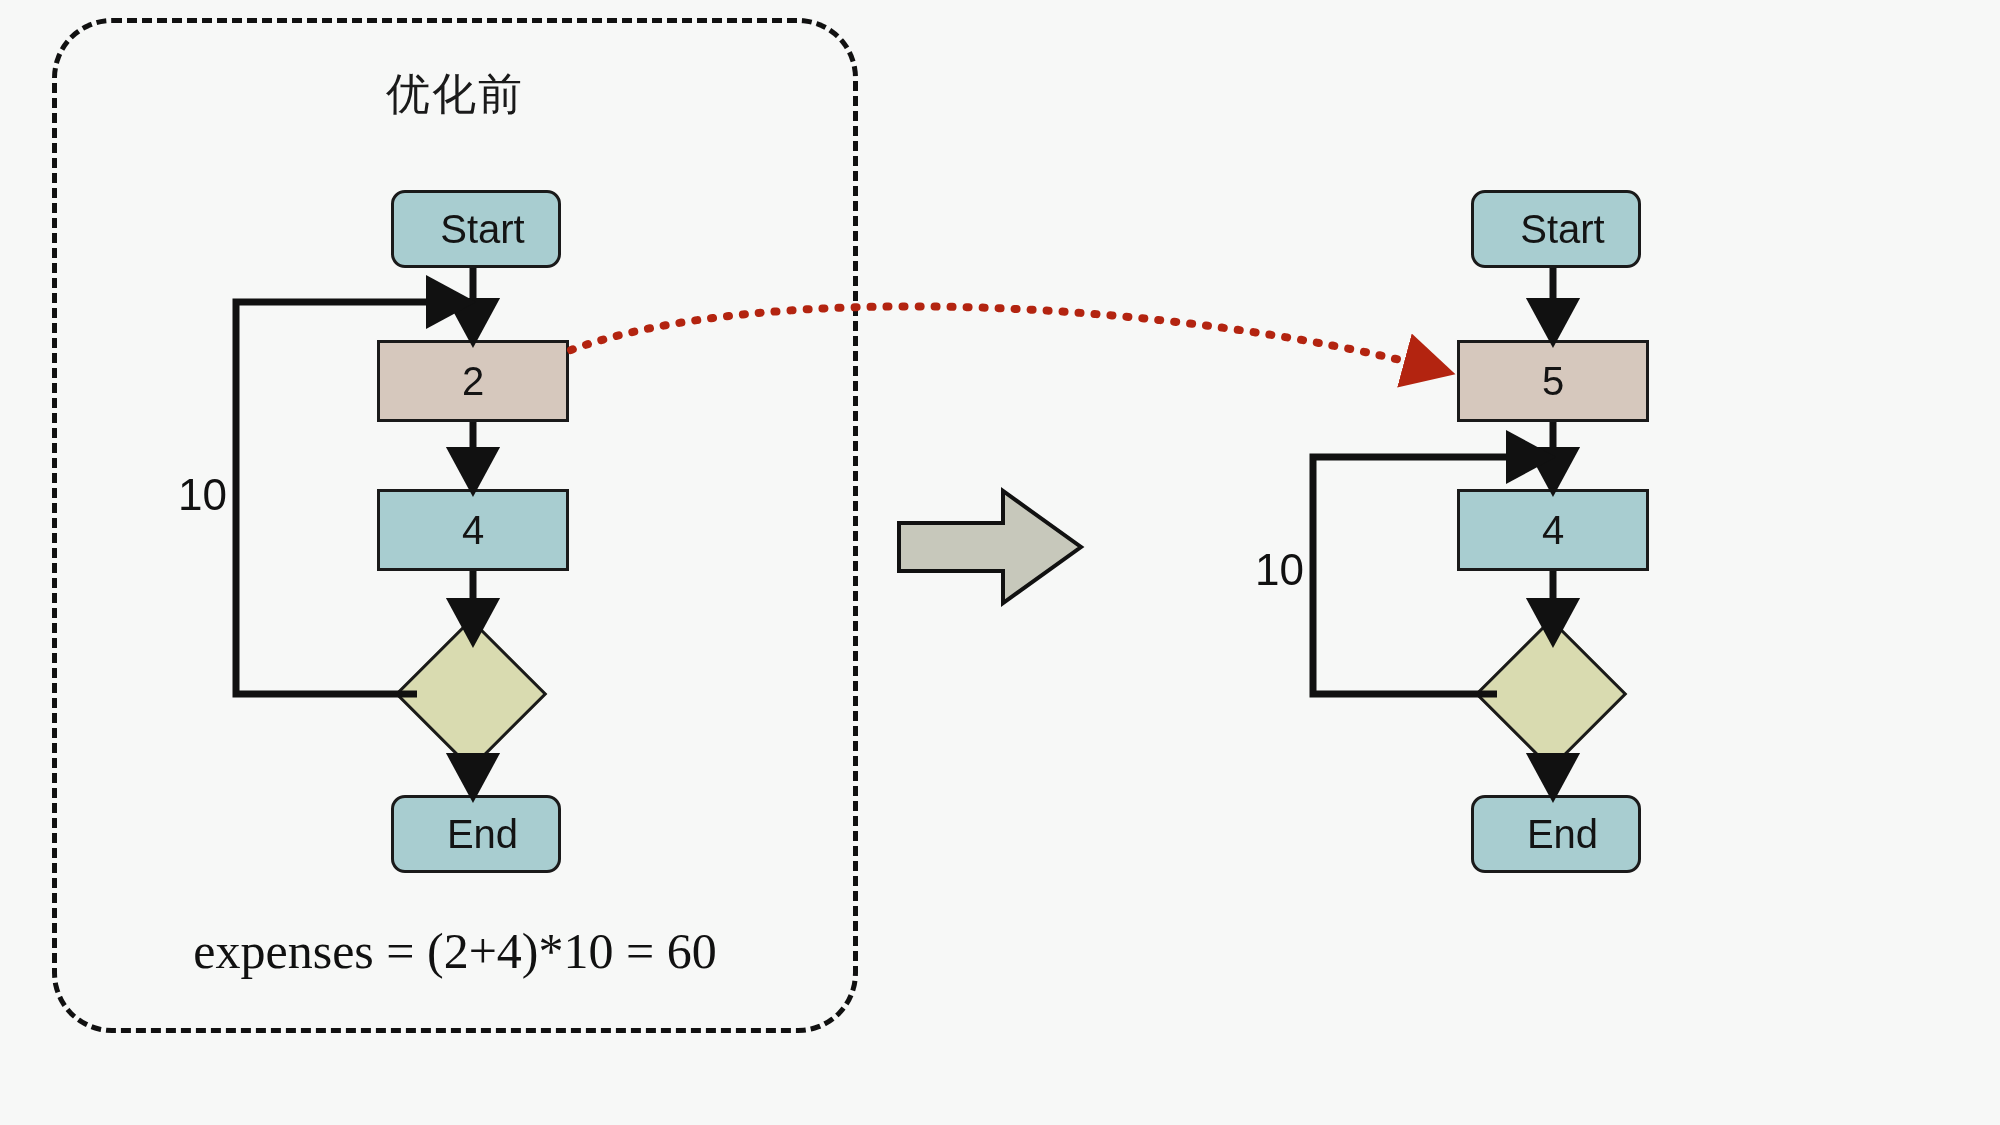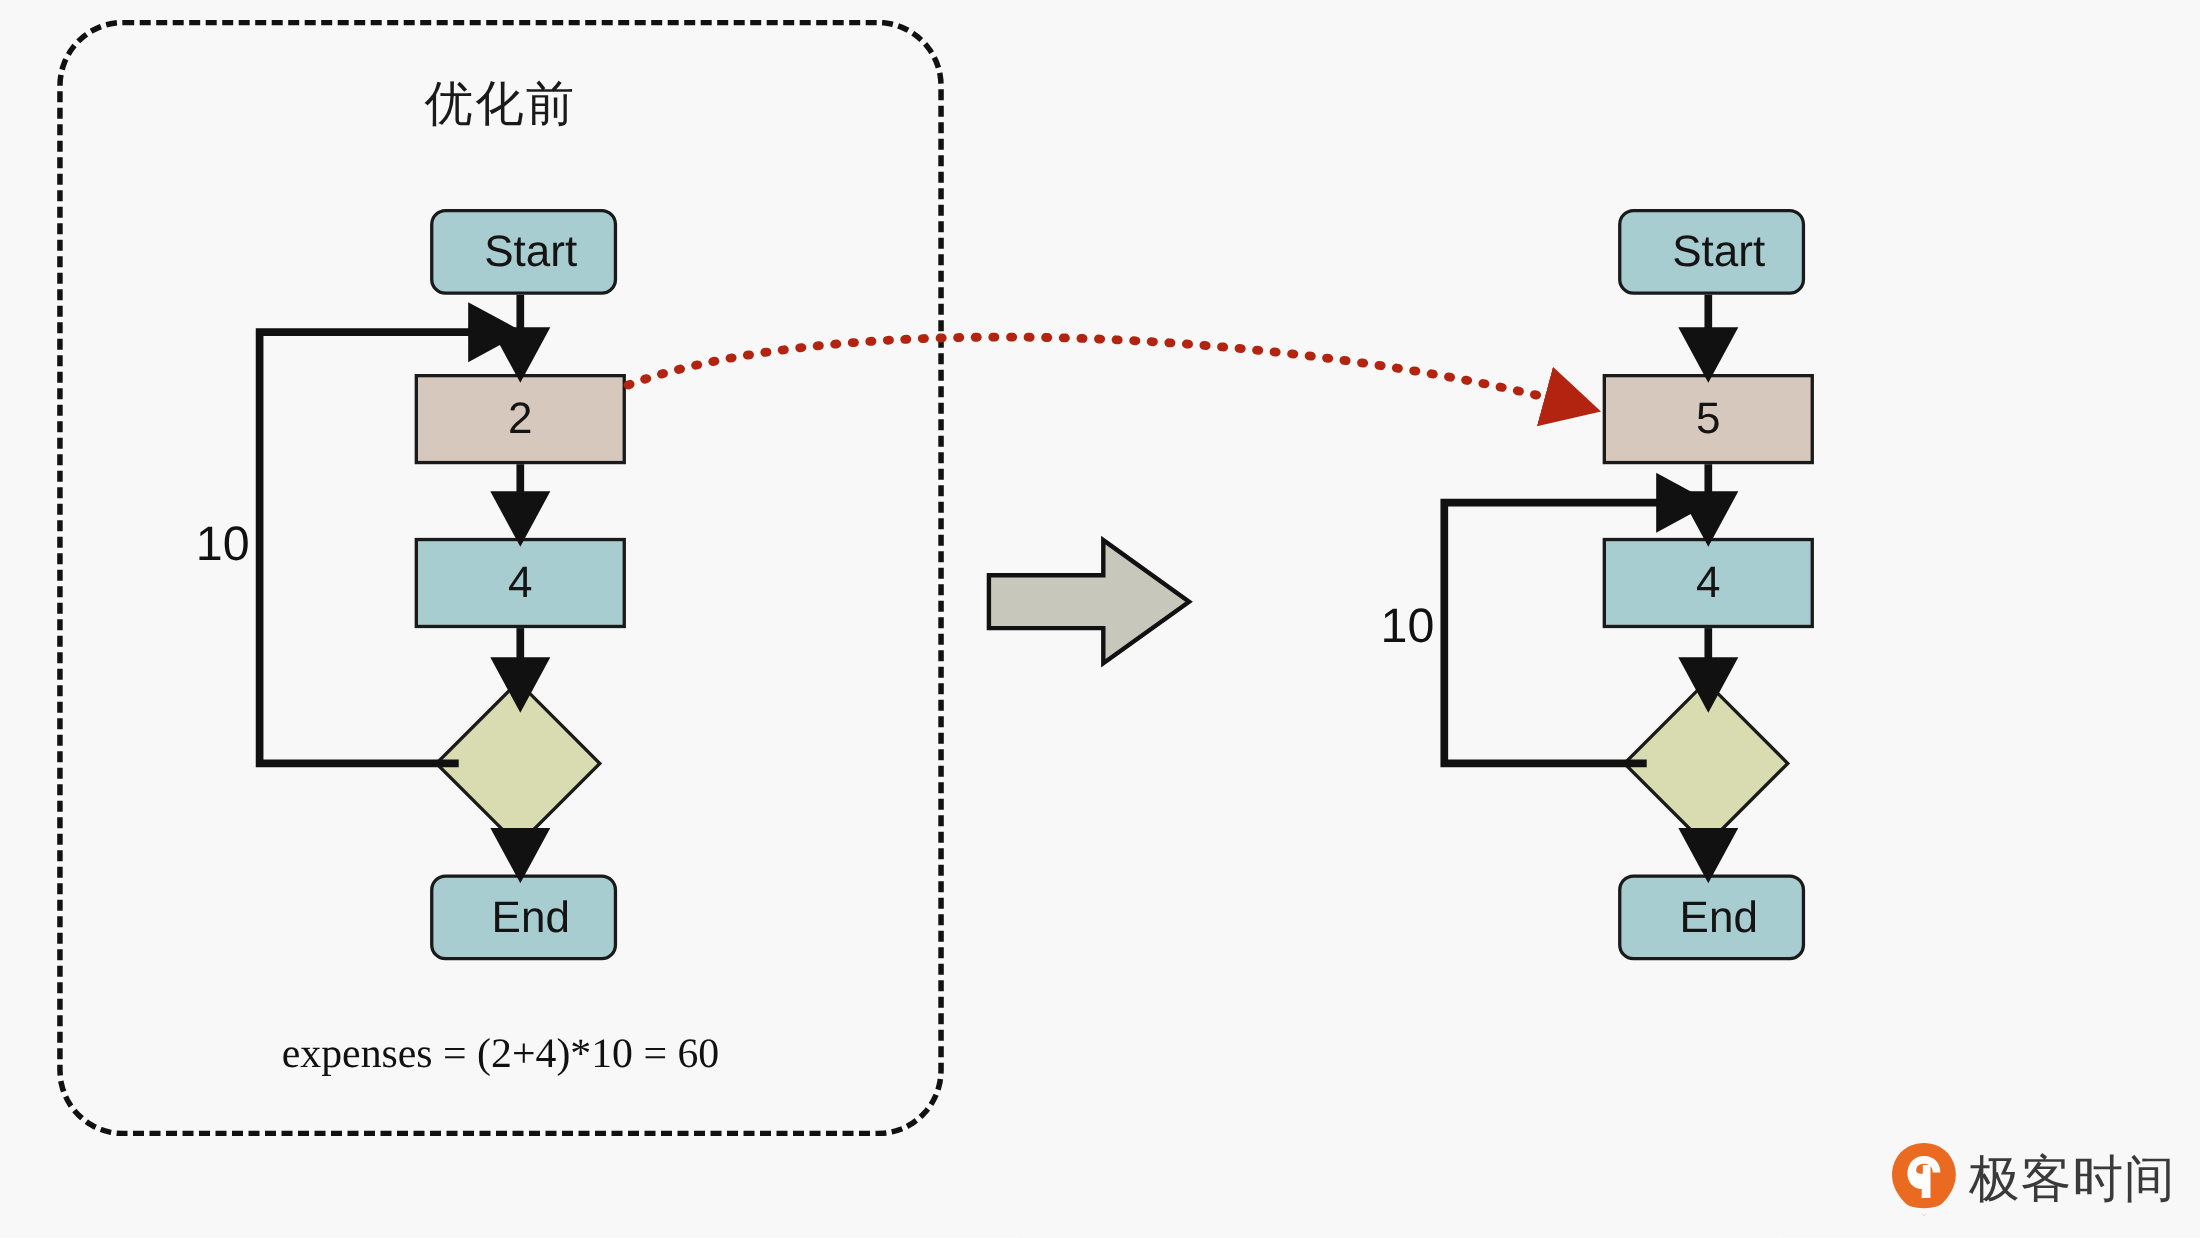--- a/index.html
+++ b/index.html
@@ -37,21 +37,21 @@
     font-family: "Liberation Sans", sans-serif;
     letter-spacing: 2px;
   }
 
   .panel-formula {
     position: absolute;
     bottom: 48px;
     left: 0;
     width: 100%;
     text-align: center;
-    font-size: 38px;
+    font-size: 50px;
     color: #111111;
     font-family: "Liberation Serif", serif;
   }
 
   
   .node {
     position: absolute;
     box-sizing: border-box;
     border: 3px solid #1a1a1a;
     display: flex;
@@ -185,22 +185,14 @@
 
     <path d="M 1497,694 L 1313,694 L 1313,457 L 1542,457" fill="none" stroke="#111111" stroke-width="7" marker-end="url(#ah)"></path>
 
     <path d="M 571,350 C 760,280 1180,300 1440,370" fill="none" stroke="#b32410" stroke-width="8" stroke-dasharray="2 14" stroke-linecap="round" marker-end="url(#ahr)"></path>
   </svg>
 
   <svg id="big-arrow" width="190" height="120" viewBox="0 0 190 120">
     <path d="M 4,36 L 108,36 L 108,4 L 186,60 L 108,116 L 108,84 L 4,84 Z" fill="#c7c8bb" stroke="#111111" stroke-width="4" stroke-linejoin="miter"></path>
   </svg>
 
-  <div id="brand">
-    <svg width="62" height="70" viewBox="0 0 62 70">
-      <path d="M31 2 C14 2 2 15 2 31 C2 47 16 62 31 68 C46 62 60 47 60 31 C60 15 48 2 31 2 Z" fill="#eb6a21"></path>
-      <path d="M31 14 C22 14 16 21 16 30 C16 38 22 44 29 44 L29 52 L37 52 L37 22 L30 22 L30 30 L28 30 C26 30 24 29 24 27 C24 23 27 21 31 21 C36 21 39 24 39 29 L46 29 C46 20 40 14 31 14 Z" fill="#ffffff"></path>
-      <path d="M10 54 C18 64 44 64 52 54 C44 72 18 72 10 54 Z" fill="#f7f8f7"></path>
-    </svg>
-    <span id="brand-text">极客时间</span>
-  </div>
 
 </div>
 
 </body></html>

